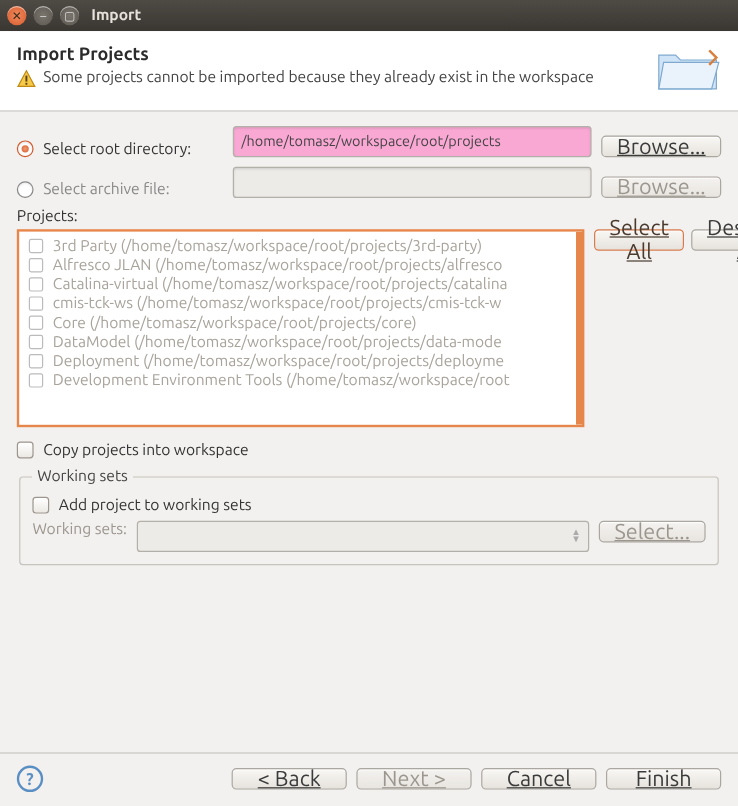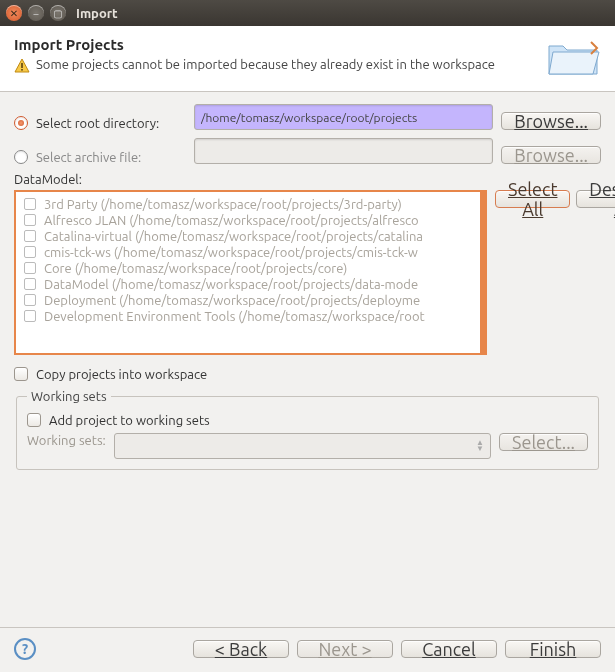--- a/index.html
+++ b/index.html
@@ -16,21 +16,21 @@
   .warnrow { display:flex; align-items:flex-start; gap:6px; font-size:13px; color:#444; }
   .warn-icon svg{ width:16px; height:16px; display:block; margin-top:1px; }
   .folder-icon svg{ width:56px; height:44px; }
   .body { padding:12px 14px 8px; flex:1; }
   .row { display:flex; align-items:flex-end; gap:8px; margin-bottom:8px; }
   .radio { width:14px; height:14px; border-radius:50%; border:1px solid #888; background:#fff; display:flex; align-items:center; justify-content:center; box-shadow:inset 0 1px 2px rgba(0,0,0,.1); flex-shrink:0;}
   .radio.on { border-color:#d05a2e; }
   .radio.on::after{ content:""; width:6px; height:6px; border-radius:50%; background:radial-gradient(#f59a6f,#d05a2e); }
   .rlabel{ width:150px; font-size:13px; color:#333; flex-shrink:0;}
   .rlabel.disabled{ color:#888; }
-  .tinput{ flex:1; height:26px; border:1px solid #b3afa9; background:#c4b5fd; font-size:12px; color:#444; padding:0 6px; border-radius:3px; box-shadow:inset 0 1px 2px rgba(0,0,0,.12); }
+  .tinput{ flex:1; height:26px; border:1px solid #b3afa9; background:#f9a8d4; font-size:12px; color:#444; padding:0 6px; border-radius:3px; box-shadow:inset 0 1px 2px rgba(0,0,0,.12); }
   .tinput.disabled{ background:#edebe8; color:#aaa; }
   .btn{ height:18px; border:1px solid #aaa6a0; border-radius:4px; background:linear-gradient(#f9f7f4,#e6e3dd); font-size:18px; color:#3b3b3b; padding:0 12px; cursor:pointer; display:flex; align-items:center; justify-content:center; box-shadow:inset 0 1px rgba(255,255,255,.8);text-decoration:underline;}
   .btn:disabled,.btn.disabled{ color:#9b968e; background:linear-gradient(#f4f2ef,#e8e5e0); }
   .btn.wide{ min-width:85px; }
   .btn.wacc{ border-color:#d77c4f; color:#4a3a2e; }
   .lbl { font-size:13px; color:#333; margin:6px 0 4px; display:block; }
   .projarea{ display:flex; gap:8px; }
   .listwrap{ width:473px; height:165px; border:2px solid #e7864a; background:#fff; overflow:hidden; position:relative; }
   .listwrap::after{ content:""; position:absolute; right:0; top:0; bottom:0; width:5px; background:#e7864a; }
   .list{ padding:4px 2px; }
@@ -92,21 +92,21 @@
       <input class="tinput" value="/home/tomasz/workspace/root/projects" style="">
       <button class="btn wide">Browse...</button>
     </div>
     <div class="row">
       <span class="radio"></span>
       <span class="rlabel disabled">Select archive file:</span>
       <input class="tinput disabled" disabled="" style="">
       <button class="btn wide disabled" disabled="">Browse...</button>
     </div>
 
-    <span class="lbl">DataModel:</span>
+    <span class="lbl">Projects:</span>
 
     <div class="projarea">
       <div class="listwrap">
         <div class="list" id="plist">
             <div class="li">
               <span class="cb"></span>
               <span>3rd Party (/home/tomasz/workspace/root/projects/3rd-party)</span>
             </div>
             <div class="li">
               <span class="cb"></span>

